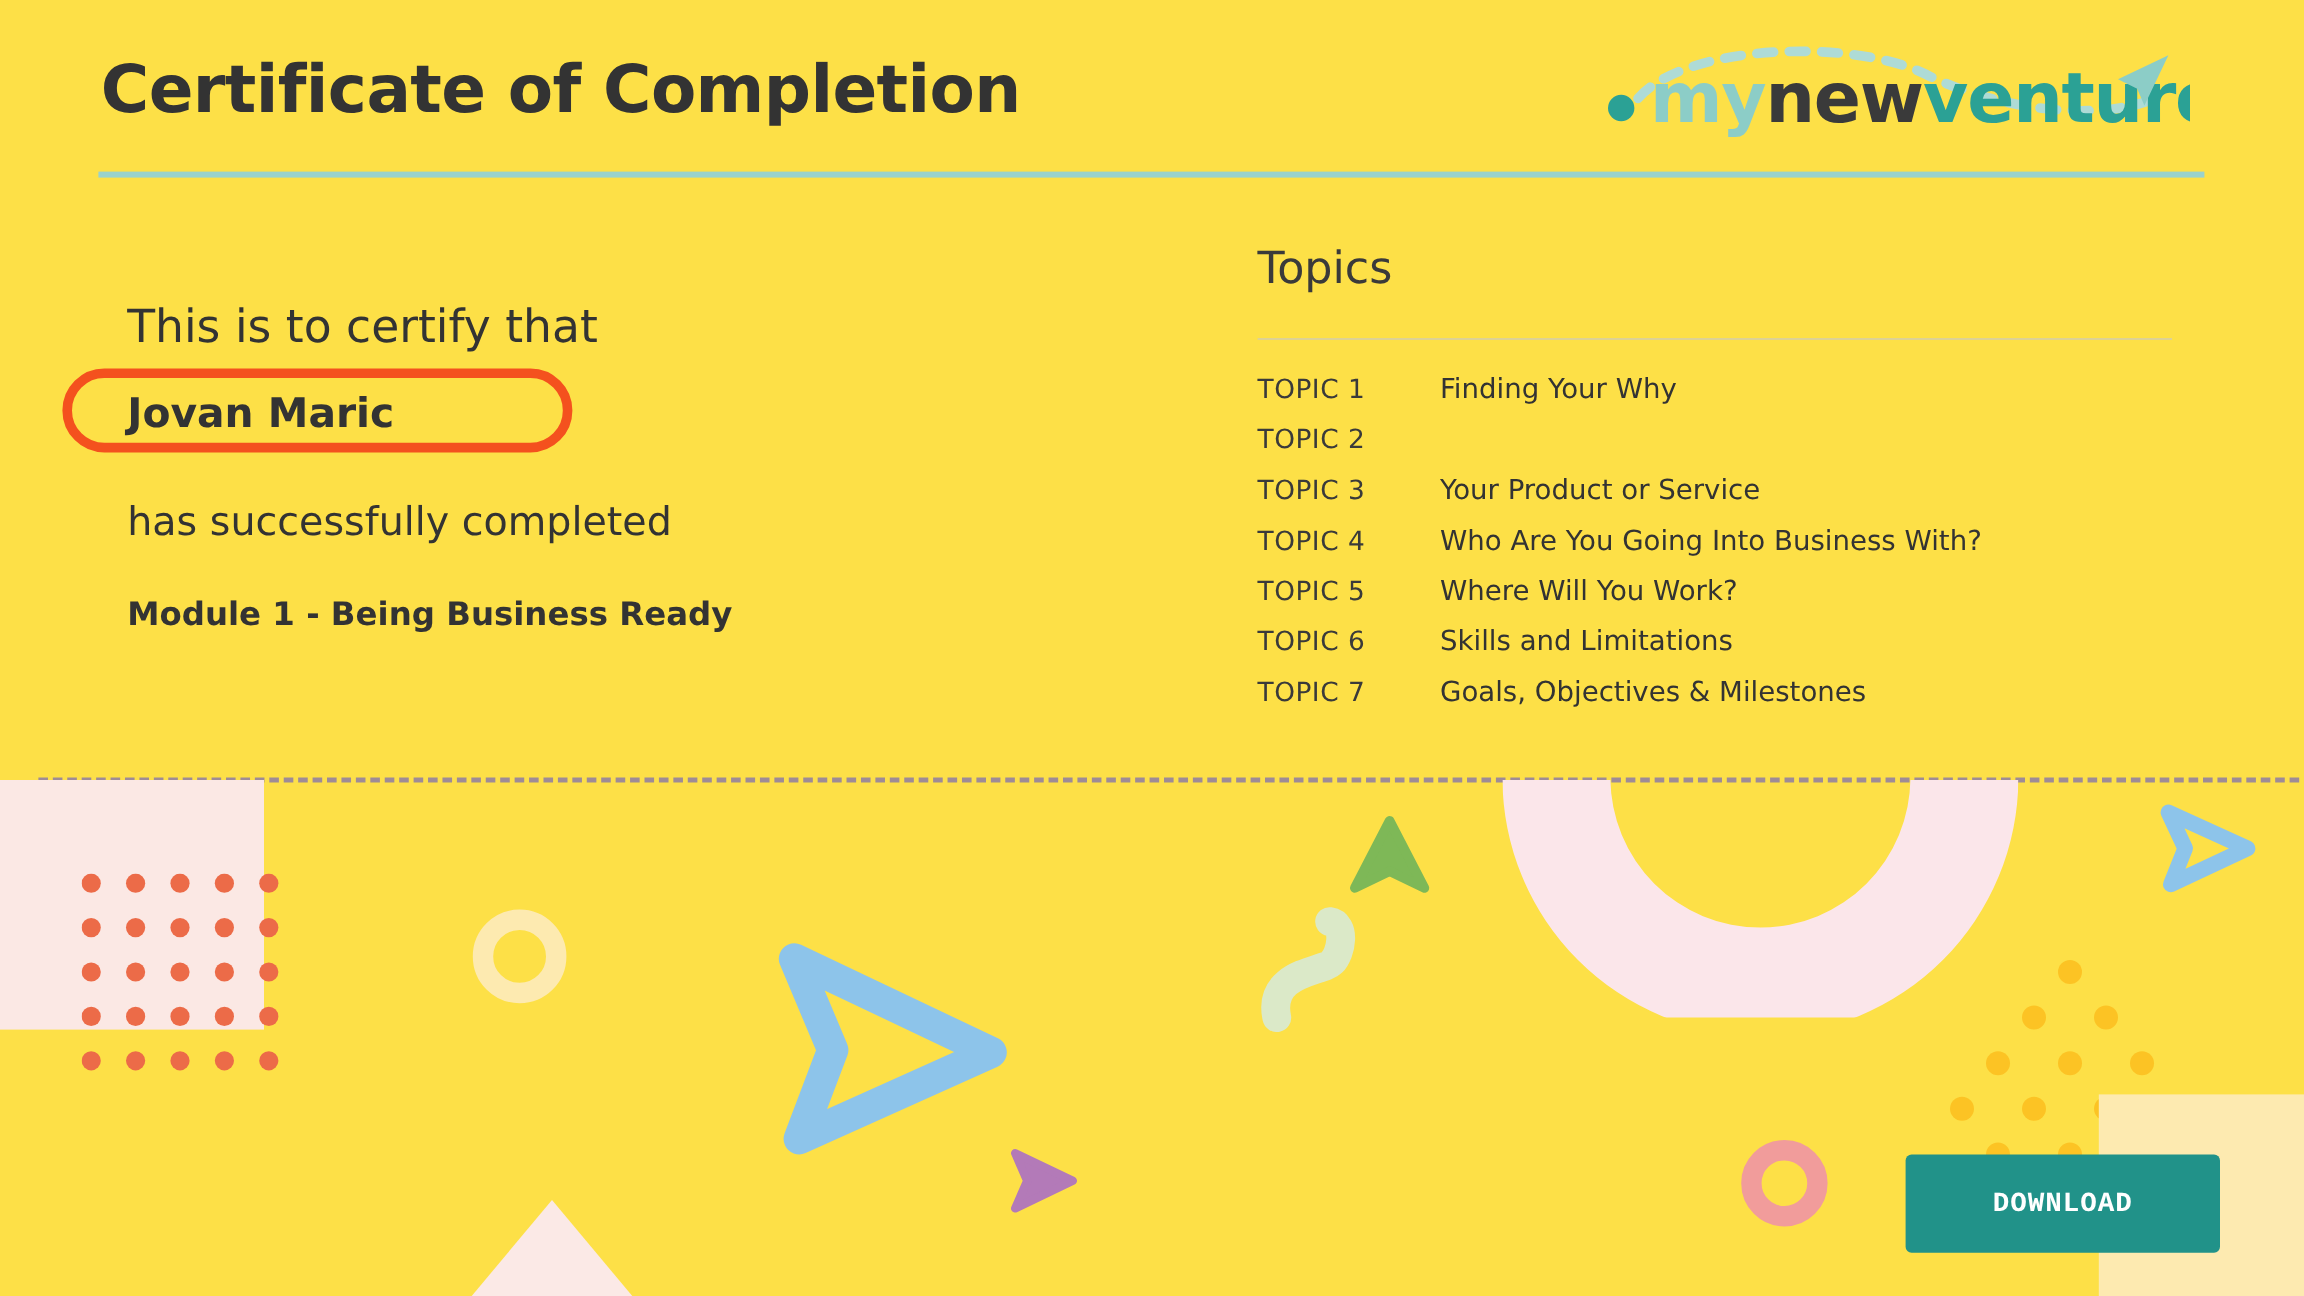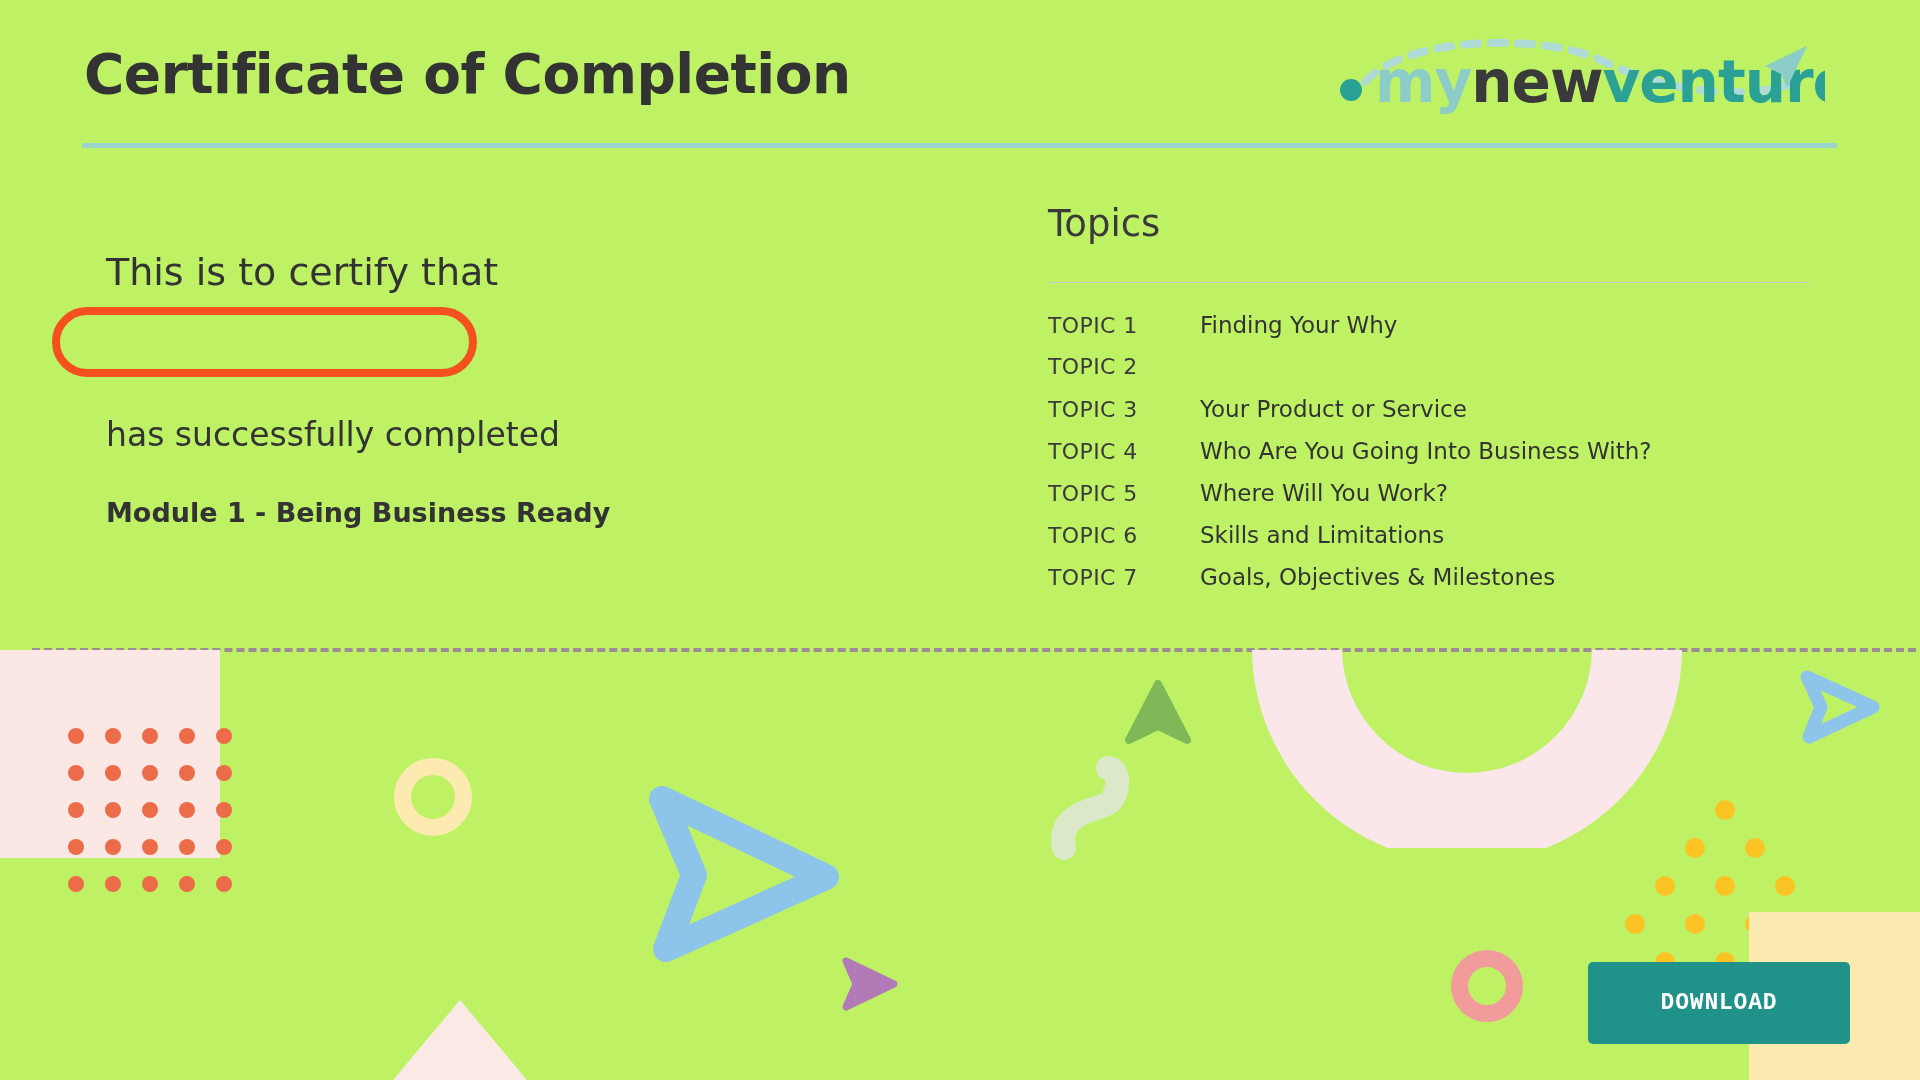--- a/index.html
+++ b/index.html
@@ -5,21 +5,21 @@
   * { box-sizing: border-box; margin: 0; padding: 0; }
   html, body {
     width: 1920px; height: 1080px;
     background: #ffffff;
     font-family: "DejaVu Sans", "Liberation Sans", sans-serif;
     overflow: hidden;
   }
   #page {
     position: relative;
     width: 1920px; height: 1080px;
-    background: #bef264;
+    background: #fde047;
   }
 
   
   #header {
     position: absolute;
     left: 0; top: 0;
     width: 1920px; height: 152px;
   }
   #cert-title {
     position: absolute;
@@ -224,20 +224,21 @@
       </svg>
     </div>
 
     <div id="header-rule"></div>
   </div>
 
   <div id="body-left">
     <div class="line-certify">This is to certify that</div>
 
     <div id="name-highlight"></div>
+    <div id="recipient-name">Jovan Maric</div>
 
     <div class="line-completed">has successfully completed</div>
 
     <div id="module-name">Module 1 - Being Business Ready</div>
   </div>
 
   <div id="topics">
     <div id="topics-heading">Topics</div>
     <div id="topics-rule"></div>
     <ul id="topics-list">

